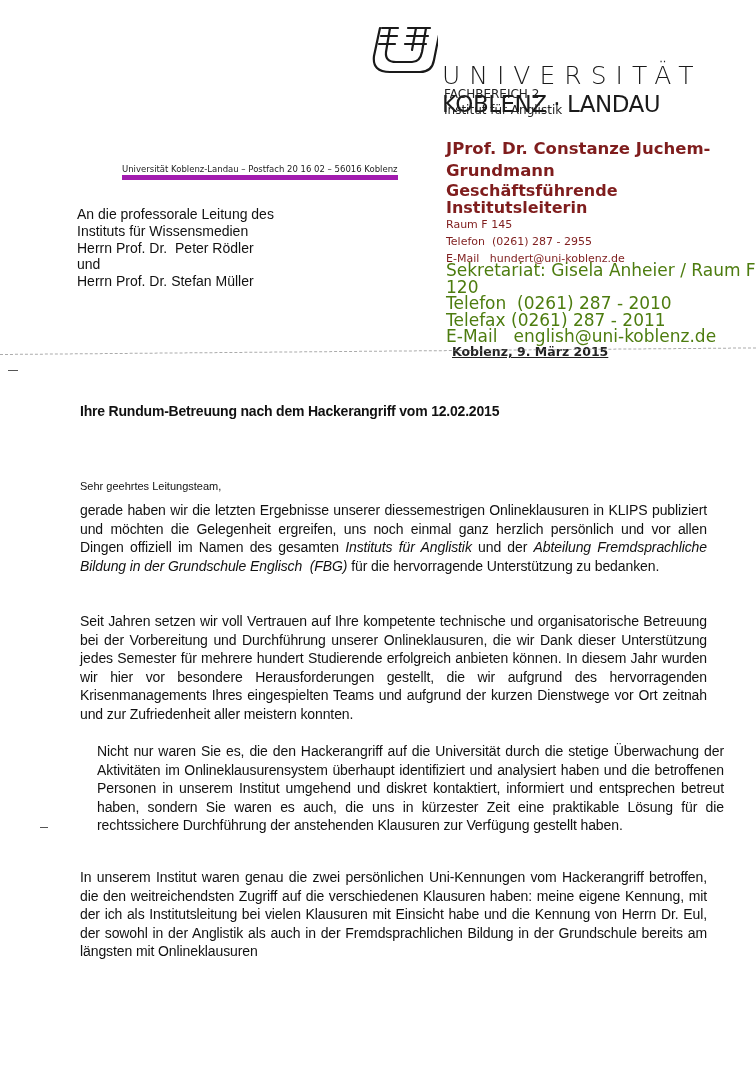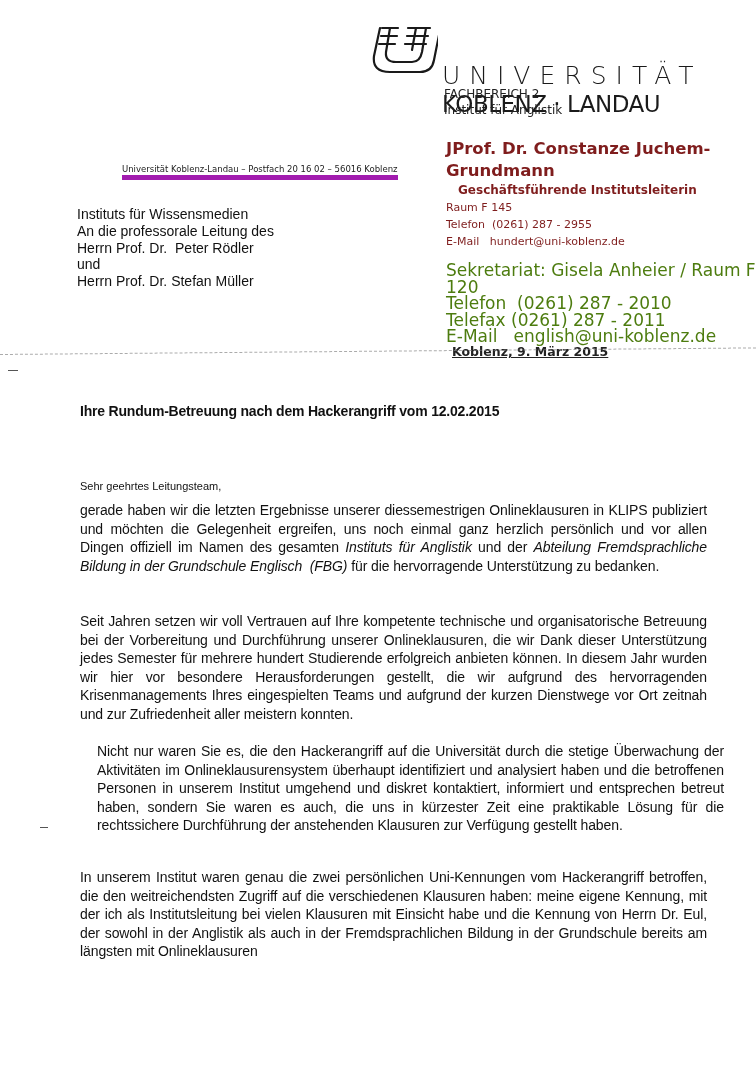--- a/index.html
+++ b/index.html
@@ -10,21 +10,21 @@
       font-family: "Liberation Sans", sans-serif;
     }
     .abs { position: absolute; }
     .logo { left: 368px; top: 22px; width: 70px; height: 55px; }
     .uni-name { left: 442px; top: 18px; font-family: "DejaVu Sans", sans-serif; color: #1a1a1a; margin-top: 44px; }
     .uni-l1 { font-size: 25px; letter-spacing: 9px; line-height: 28px; font-weight: 300; }
     .uni-l2 { font-size: 23px; letter-spacing: -0.5px; line-height: 28px; }
     .fb { left: 444px; top: 86px; font-family: "DejaVu Sans", sans-serif; font-size: 12px; line-height: 16px; color: #222; }
     .sender { left: 446px; top: 138px; font-family: "DejaVu Sans", sans-serif; color: #7f1d1d; }
     .sender .name { font-size: 16.5px; font-weight: bold; line-height: 22px; }
-    .sender .role { font-size: 12px; font-weight: bold; line-height: 17px; margin-left: 12px; }
+    .sender .role { font-size: 16px; font-weight: bold; line-height: 17px; }
     .sender .line { font-size: 11px; line-height: 17px; }
     .sekr { left: 446px; top: 262px; font-family: "DejaVu Sans", sans-serif; font-size: 17px; line-height: 16.5px; color: #4d7c0f; }
     .return-addr { left: 78px; top: 164px; font-family: "DejaVu Sans", sans-serif; font-size: 8.5px; color: #222; border-bottom: 5px solid #a21caf; padding-bottom: 1px; margin-left: 44px; }
     .recipient { left: 77px; top: 206px; font-size: 14px; line-height: 16.8px; color: #111; }
     .date { left: 452px; top: 344px; font-family: "DejaVu Sans", sans-serif; font-size: 12.5px; color: #222; text-decoration: underline; font-weight: bold; }
     .fold-line { left: 0; top: 354px; width: 756px; height: 0; border-top: 1px dashed #888; transform: rotate(-0.5deg); transform-origin: left; opacity: 0.7; }
     .fold-mark { left: 8px; top: 370px; width: 10px; border-top: 1px solid #555; }
     .side-mark { left: 40px; top: 827px; width: 8px; border-top: 1px solid #555; }
     .subject { left: 80px; top: 403px; font-size: 14px; font-weight: bold; color: #111; letter-spacing: -0.2px; }
     .salutation { left: 80px; top: 480px; font-size: 11px; color: #111; }
@@ -72,22 +72,22 @@
 <div class="abs sekr">
   <div>Sekretariat: Gisela Anheier / Raum F 120</div>
   <div style="white-space:pre">Telefon  (0261) 287 - 2010</div>
   <div style="white-space:pre">Telefax (0261) 287 - 2011</div>
   <div style="white-space:pre">E-Mail   english@uni-koblenz.de</div>
 </div>
 
 <div class="abs return-addr">Universität Koblenz-Landau  – Postfach 20 16 02 – 56016 Koblenz</div>
 
 <div class="abs recipient">
+  <div>An die professorale Leitung des</div>
   <div>Instituts für Wissensmedien</div>
-  <div>An die professorale Leitung des</div>
   <div style="white-space:pre">Herrn Prof. Dr.  Peter Rödler</div>
   <div>und</div>
   <div>Herrn Prof. Dr. Stefan Müller</div>
 </div>
 
 <div class="abs date">Koblenz, 9. März 2015</div>
 <div class="abs fold-line"></div>
 <div class="abs fold-mark"></div>
 <div class="abs side-mark"></div>
 

